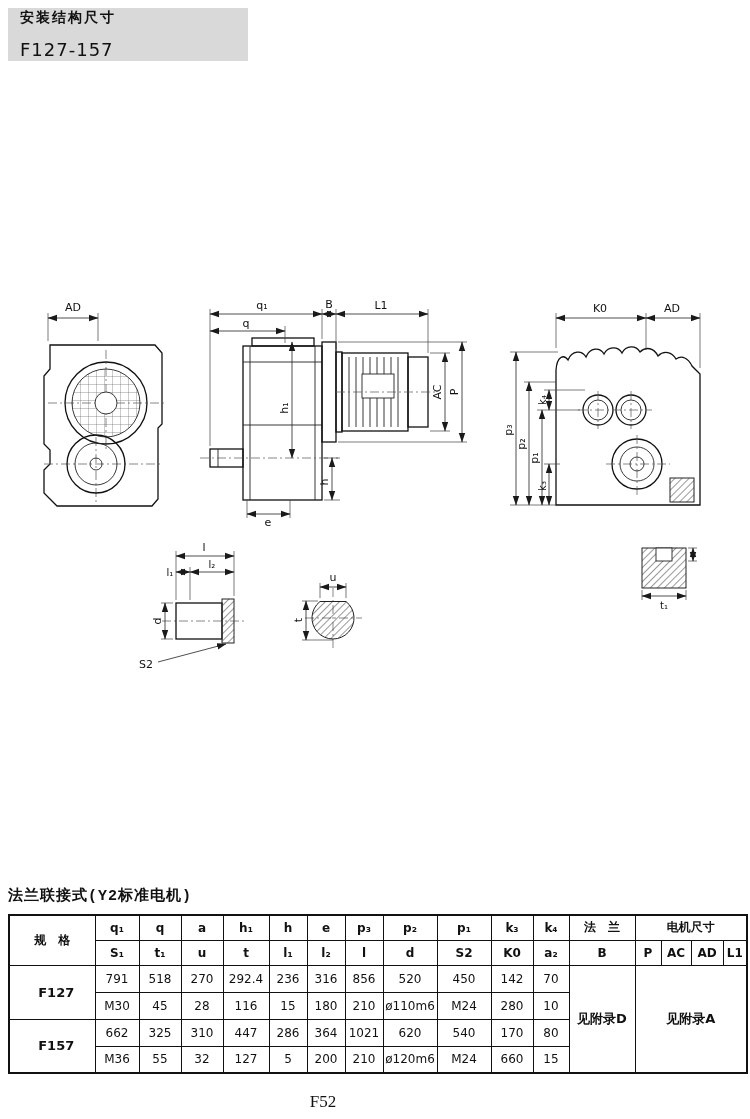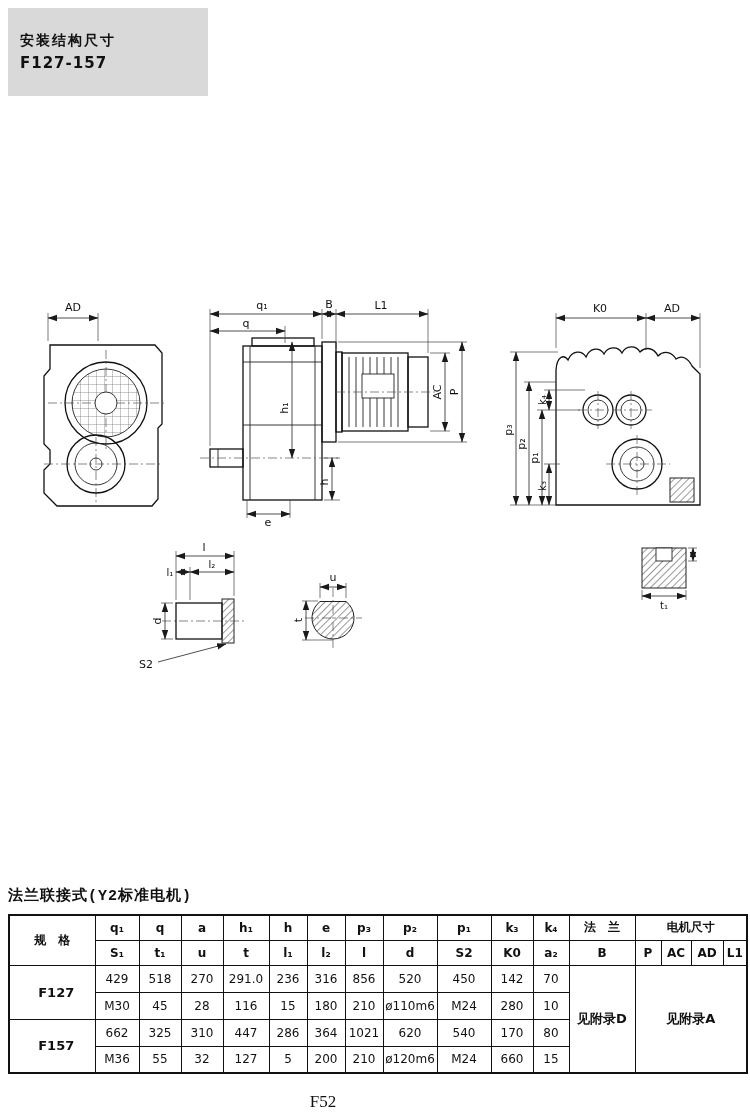--- a/index.html
+++ b/index.html
@@ -5,25 +5,25 @@
   * { margin:0; padding:0; box-sizing:border-box; }
   html,body { background:#fff; }
   body {
     width:750px; height:1119px; position:relative;
     font-family:"DejaVu Sans","Liberation Sans",sans-serif;
     color:#111; overflow:hidden;
   }
   .page { position:absolute; left:0; top:0; width:750px; height:1119px; background:#ffffff; }
 
   .header-box {
-    position:absolute; left:8px; top:8px; width:200px; min-height:52px;
-    background:#d9d9d9; padding:24px 12px;
+    position:absolute; left:8px; top:8px; width:240px; min-height:52px;
+    background:#d9d9d9; padding:1px 12px;
   }
   .header-title { font-size:14px; font-weight:bold; letter-spacing:2px; }
-  .header-model { font-size:15px; font-weight:bold; margin-top:4px; letter-spacing:1px; }
+  .header-model { font-size:18px; font-weight:normal; margin-top:12px; letter-spacing:1px; }
 
   .drawings { position:absolute; left:0; top:285px; width:750px; height:400px; }
 
   svg text { font-family:"DejaVu Sans","Liberation Sans",sans-serif; }
   .dl  { font-size:11px; fill:#111; }
   .dls { font-size:10px; fill:#111; }
   .out { fill:none; stroke:#111; stroke-width:1.3; }
   .thin{ fill:none; stroke:#222; stroke-width:0.9; }
   .ext { stroke:#444; stroke-width:0.7; }
   .dim { stroke:#222; stroke-width:0.8; }
@@ -294,24 +294,24 @@
           <th>B</th>
           <th>P</th>
           <th>AC</th>
           <th>AD</th>
           <th>L1</th>
         </tr>
       </thead>
       <tbody>
         <tr>
           <th rowspan="2" class="model-cell">F127</th>
-          <td>429</td>
+          <td>791</td>
           <td>518</td>
           <td>270</td>
-          <td>291.0</td>
+          <td>292.4</td>
           <td>236</td>
           <td>316</td>
           <td>856</td>
           <td>520</td>
           <td>450</td>
           <td>142</td>
           <td>70</td>
           <td rowspan="4" class="note-cell">见附录D</td>
           <td rowspan="4" colspan="4" class="note-cell">见附录A</td>
         </tr>

